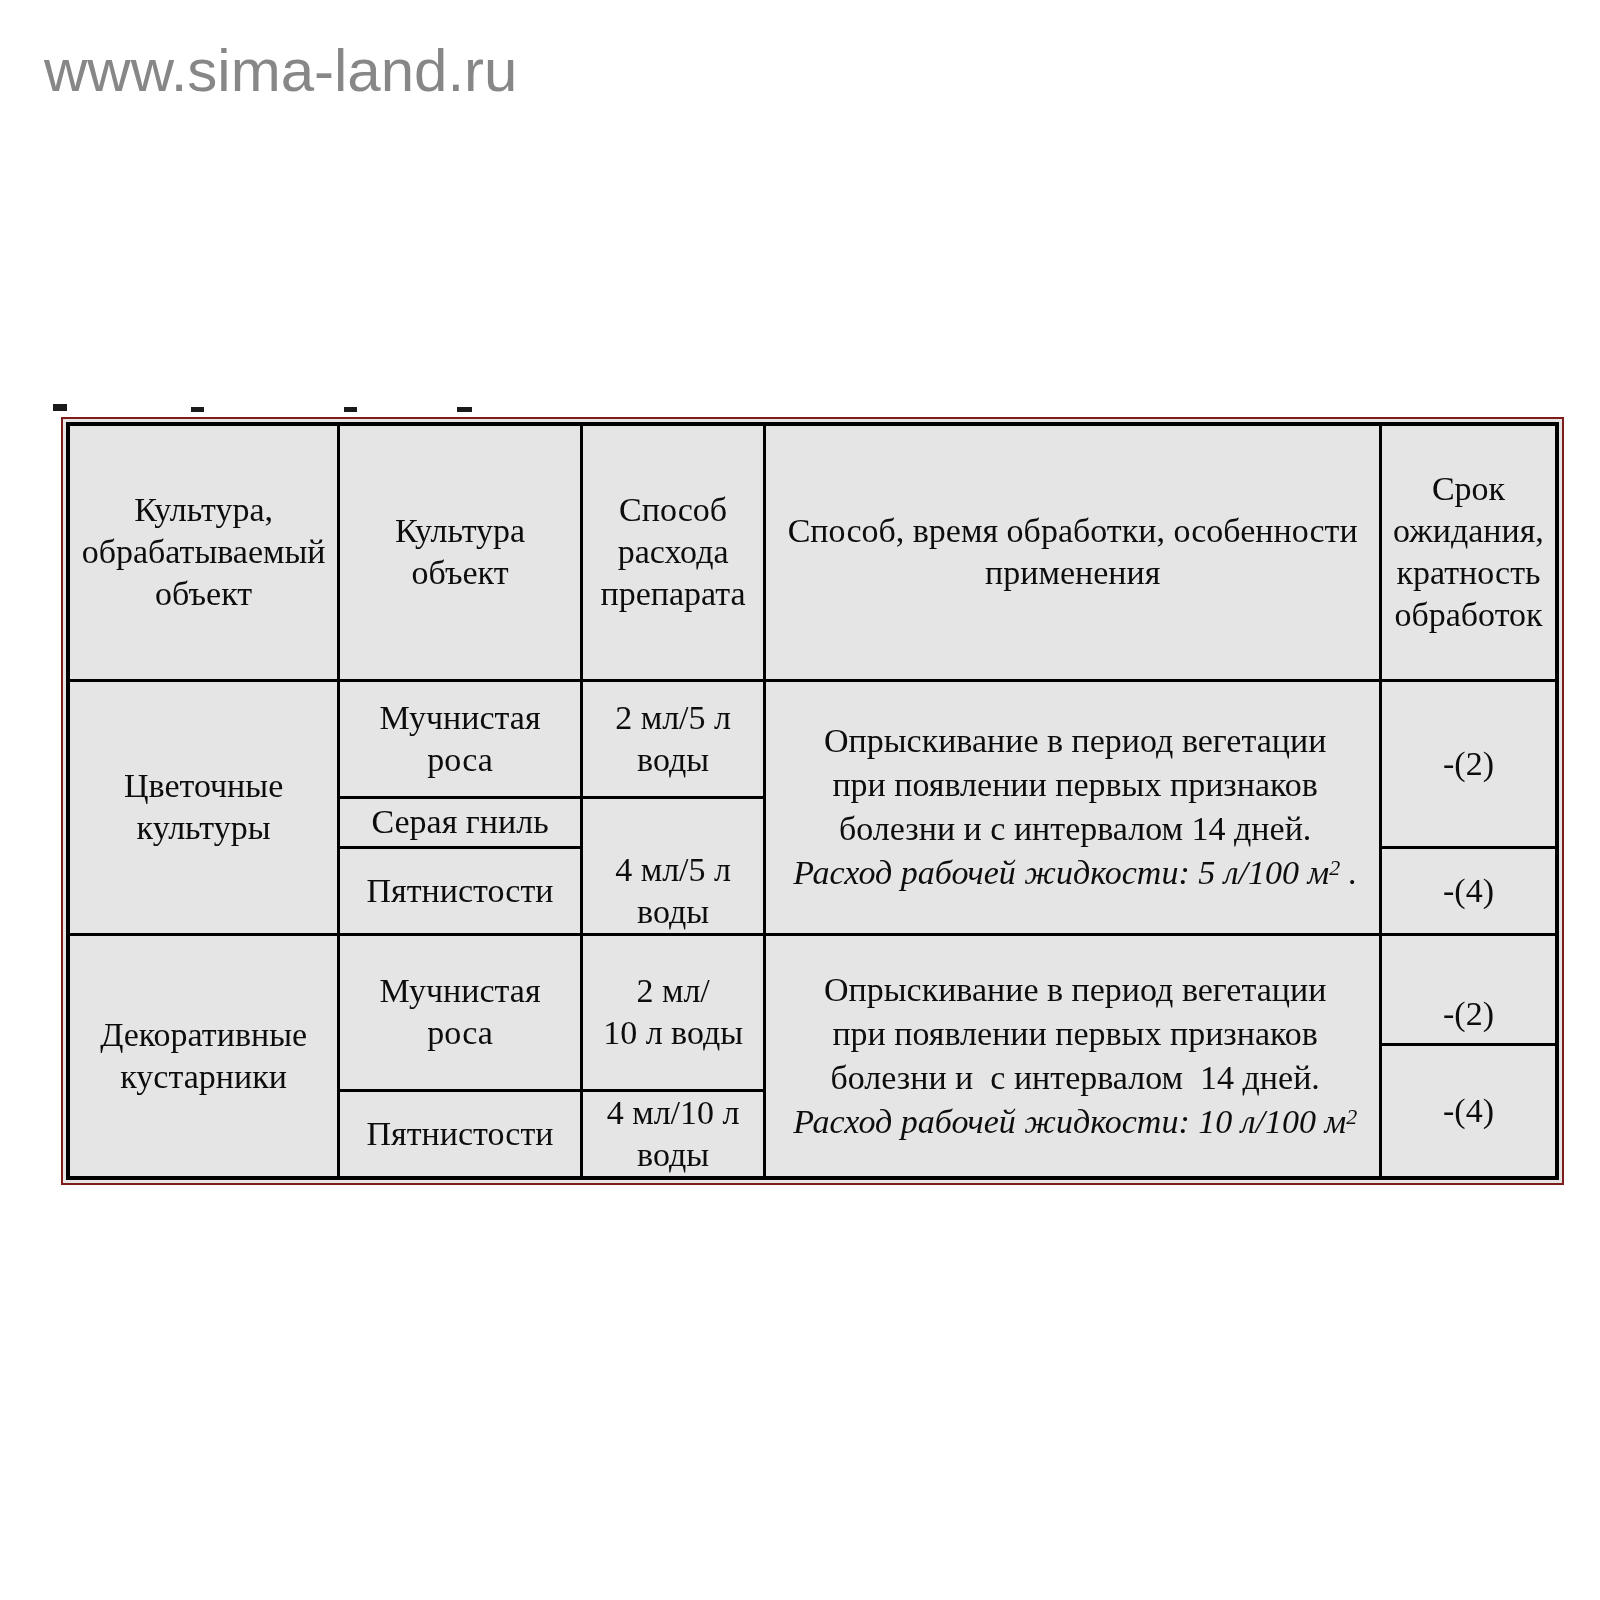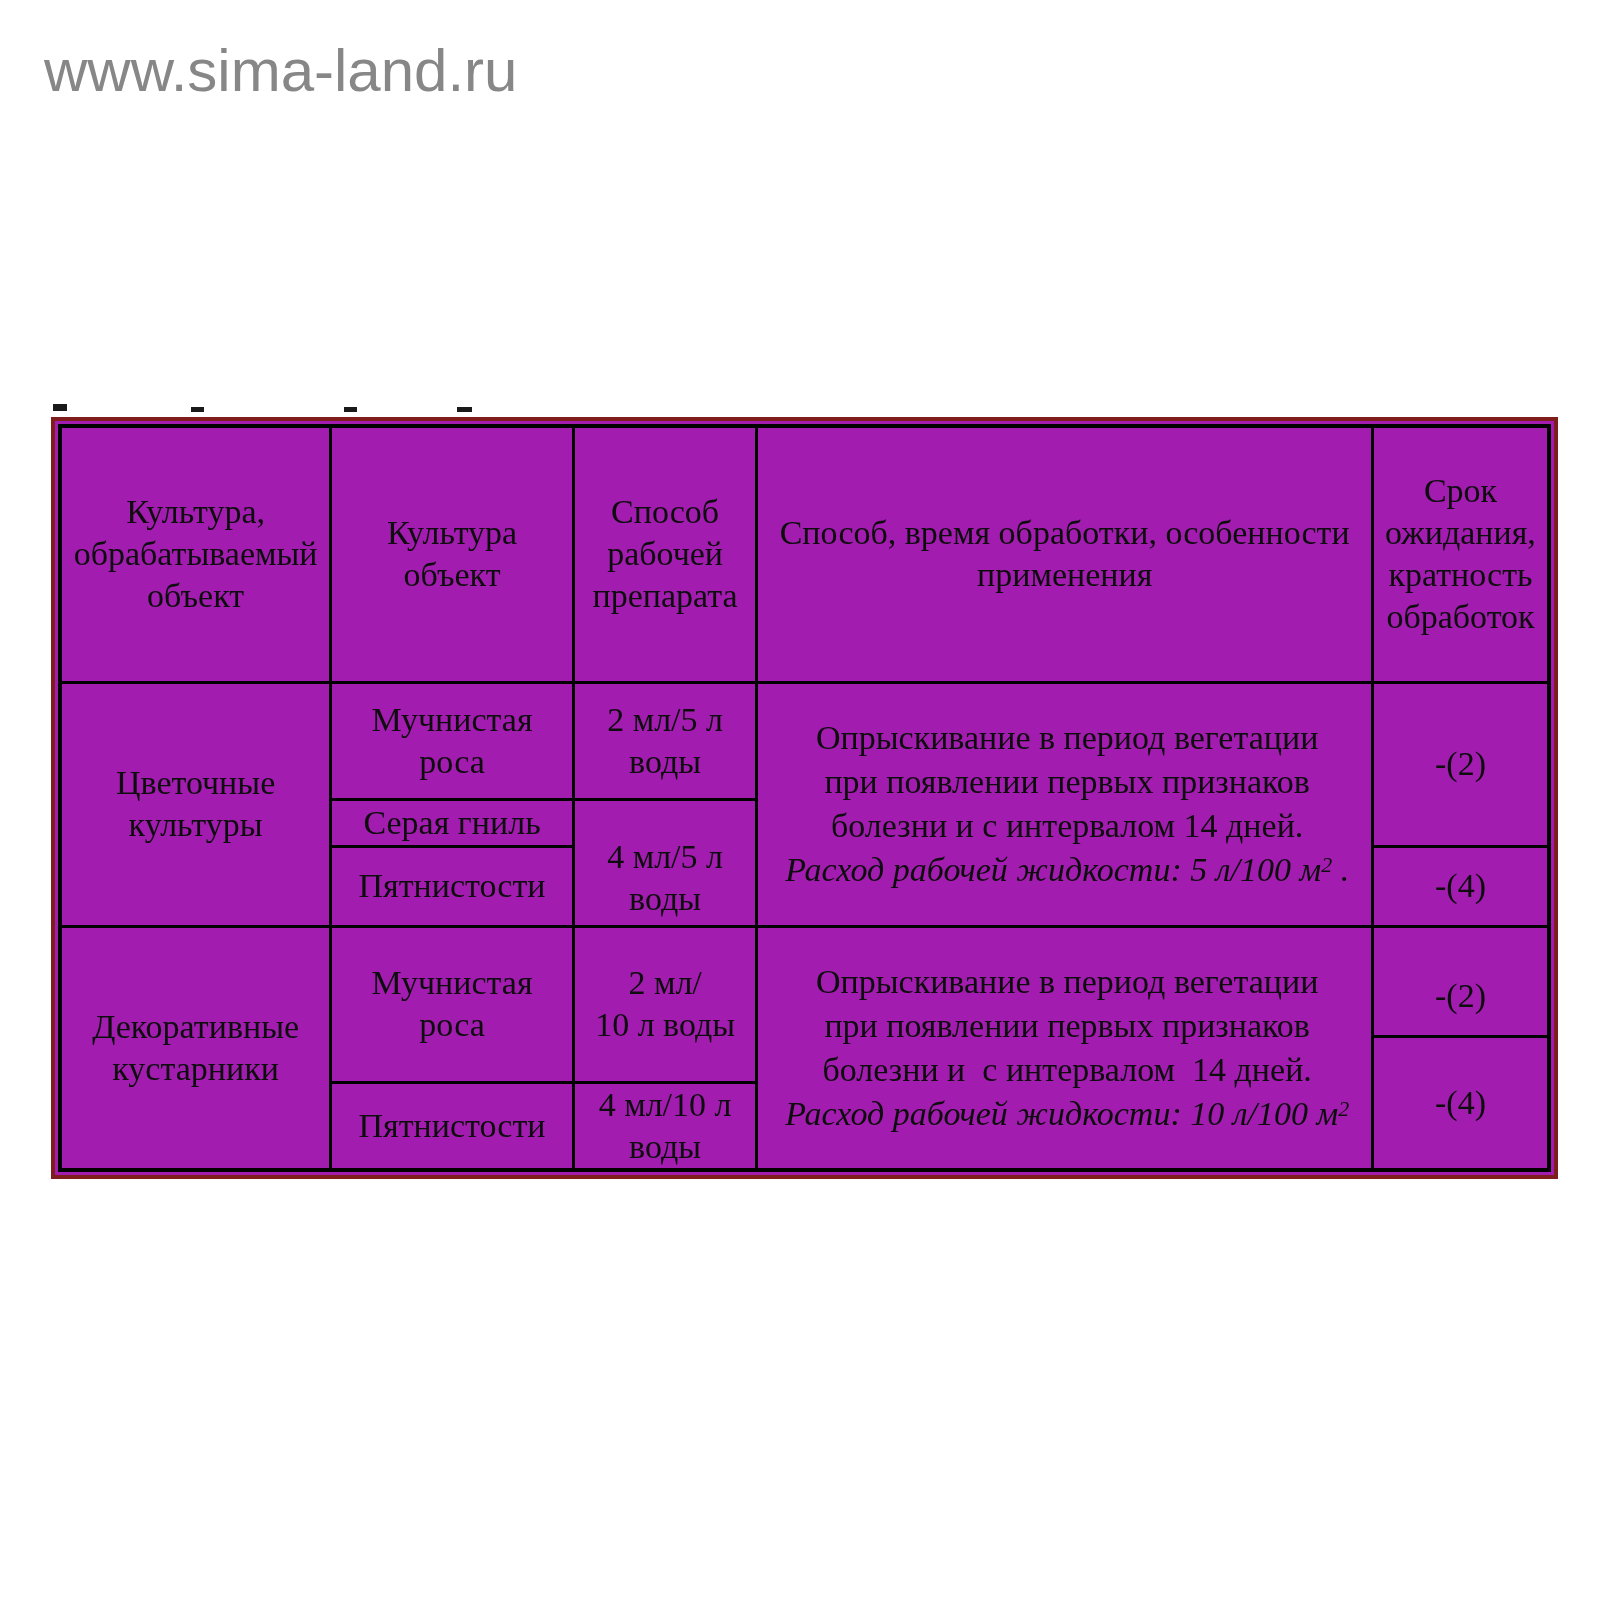--- a/index.html
+++ b/index.html
@@ -9,22 +9,22 @@
     overflow:hidden;
   }
   
   .watermark{
     position:absolute;left:44px;top:38px;
     font-family:"Liberation Sans","DejaVu Sans",sans-serif;
     font-size:60px;line-height:1.1;color:#878787;letter-spacing:0px;text-align:center;
   }
   
   .table-wrap{
-    position:absolute;left:51px;top:417px;
-    border:4px solid #7f1d1d;padding:3px;background:#a21caf;
+    position:absolute;left:61px;top:417px;
+    border:2px solid #7f1d1d;padding:3px;background:#e5e5e5;
   }
   table.main{
     border-collapse:collapse;table-layout:fixed;width:1493px;
     border:4px solid #000;
   }
   td,th{
     border:3px solid #000;padding:0;margin:0;
     font-weight:normal;font-size:34px;line-height:42px;
     text-align:center;vertical-align:middle;
     overflow:hidden;
@@ -36,21 +36,21 @@
   tr.r4{height:110px;}
   tr.r5{height:46px;}
   tr.r6{height:83px;}
   td.method{
     text-align:center;padding-left:9px;padding-right:4px;
     font-size:34px;line-height:44px;
   }
   td.method .lines-block div{white-space:pre-wrap;}
   td.method .rate-line{white-space:pre-wrap;font-style:italic;}
   td.method sup{font-size:22px;line-height:0;vertical-align:9px;}
-  td.shift-down{padding-top:30px;}
+  td.shift-down{padding-top:50px;}
   
   .artifact{position:absolute;background:#1a1a1a;}
   .a1{left:53px;top:404px;width:14px;height:7px;}
   .a2{left:191px;top:407px;width:13px;height:5px;}
   .a3{left:344px;top:407px;width:13px;height:5px;}
   .a4{left:457px;top:407px;width:15px;height:5px;}
 </style>
 </head>
 <body>
 
@@ -77,21 +77,21 @@
             <div>Культура,</div>
             <div>обрабатываемый</div>
             <div>объект</div>
           </th>
       <th>
             <div>Культура</div>
             <div>объект</div>
           </th>
       <th>
             <div>Способ</div>
-            <div>рабочей</div>
+            <div>расхода</div>
             <div>препарата</div>
           </th>
       <th>
             <div>Способ, время обработки, особенности</div>
             <div>применения</div>
           </th>
       <th>
             <div>Срок</div>
             <div>ожидания,</div>
             <div>кратность</div>

